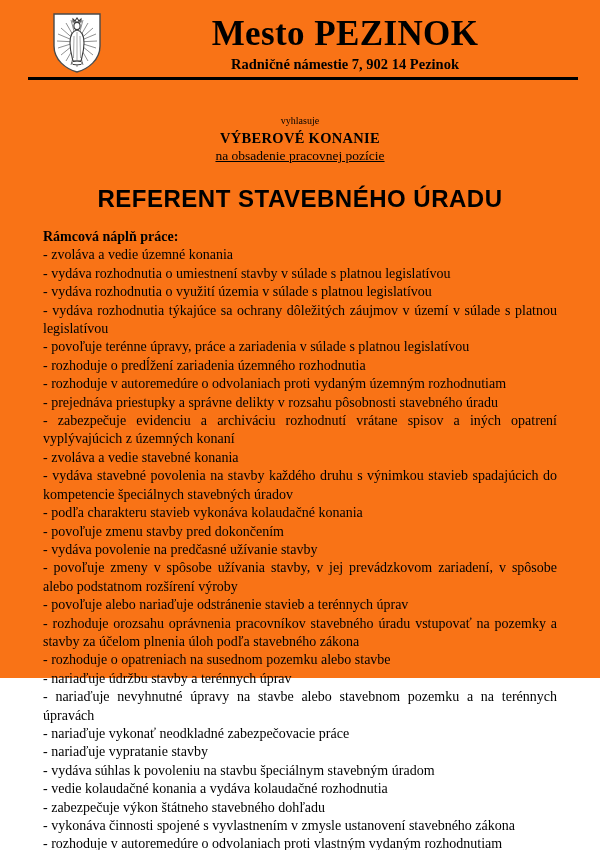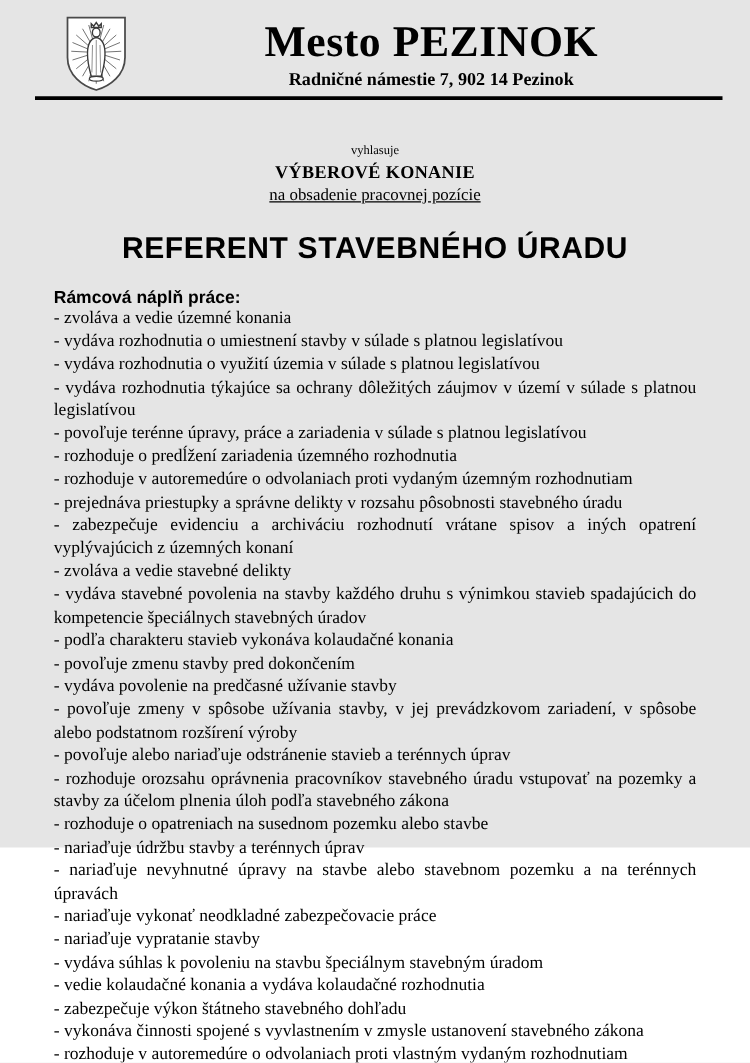--- a/index.html
+++ b/index.html
@@ -13,21 +13,21 @@
     overflow: hidden;
     font-family: "Liberation Serif", "DejaVu Serif", serif;
     color: #000000;
     position: relative;
   }
 
   .page {
     position: relative;
     width: 600px;
     height: 678px;
-    background: #e5e5e5;
+    background: #f97316;
   }
 
   
   .letterhead {
     position: relative;
     height: 82px;
   }
 
   .crest {
     position: absolute;
@@ -107,21 +107,21 @@
 
   
   .body-wrap {
     position: absolute;
     left: 43px;
     top: 228px;
     width: 514px;
   }
 
   .section-heading {
-    font-family: Liberation Sans, sans-serif;
+    font-family: Liberation Serif, serif;
     font-weight: bold;
     font-size: 14px;
     line-height: 18.4px;
     margin-bottom: 0;
   }
 
   .duties {
     list-style: none;
     margin: 0;
     padding: 0;
@@ -215,21 +215,21 @@
     <div class="duties">
         <p class="duty">- zvoláva a vedie územné konania</p>
         <p class="duty">- vydáva rozhodnutia o umiestnení stavby v súlade s platnou legislatívou</p>
         <p class="duty">- vydáva rozhodnutia o využití územia v súlade s platnou legislatívou</p>
         <p class="duty">- vydáva rozhodnutia týkajúce sa ochrany dôležitých záujmov v území v súlade s platnou legislatívou</p>
         <p class="duty">- povoľuje terénne úpravy, práce a zariadenia v súlade s platnou legislatívou</p>
         <p class="duty">- rozhoduje o predĺžení zariadenia územného rozhodnutia</p>
         <p class="duty">- rozhoduje v autoremedúre o odvolaniach proti vydaným územným rozhodnutiam</p>
         <p class="duty">- prejednáva priestupky a správne delikty v rozsahu pôsobnosti stavebného úradu</p>
         <p class="duty">- zabezpečuje evidenciu a archiváciu rozhodnutí vrátane spisov a iných opatrení vyplývajúcich z územných konaní</p>
-        <p class="duty">- zvoláva a vedie stavebné delikty</p>
+        <p class="duty">- zvoláva a vedie stavebné konania</p>
         <p class="duty">- vydáva stavebné povolenia na stavby každého druhu s výnimkou stavieb spadajúcich do kompetencie špeciálnych stavebných úradov</p>
         <p class="duty">- podľa charakteru stavieb vykonáva kolaudačné konania</p>
         <p class="duty">- povoľuje zmenu stavby pred dokončením</p>
         <p class="duty">- vydáva povolenie na predčasné užívanie stavby</p>
         <p class="duty">- povoľuje zmeny v spôsobe užívania stavby, v jej prevádzkovom zariadení, v spôsobe alebo podstatnom rozšírení výroby</p>
         <p class="duty">- povoľuje alebo nariaďuje odstránenie stavieb a terénnych úprav</p>
         <p class="duty">- rozhoduje orozsahu oprávnenia pracovníkov stavebného úradu vstupovať na pozemky a stavby za účelom plnenia úloh podľa stavebného zákona</p>
         <p class="duty">- rozhoduje o opatreniach na susednom pozemku alebo stavbe</p>
         <p class="duty">- nariaďuje údržbu stavby a terénnych úprav</p>
         <p class="duty">- nariaďuje nevyhnutné úpravy na stavbe alebo stavebnom pozemku a na terénnych úpravách</p>

